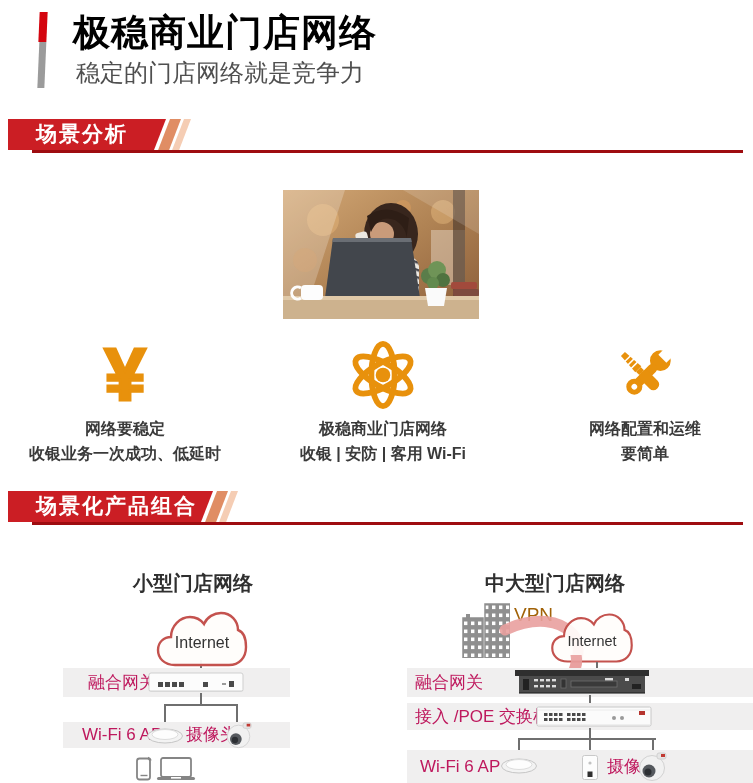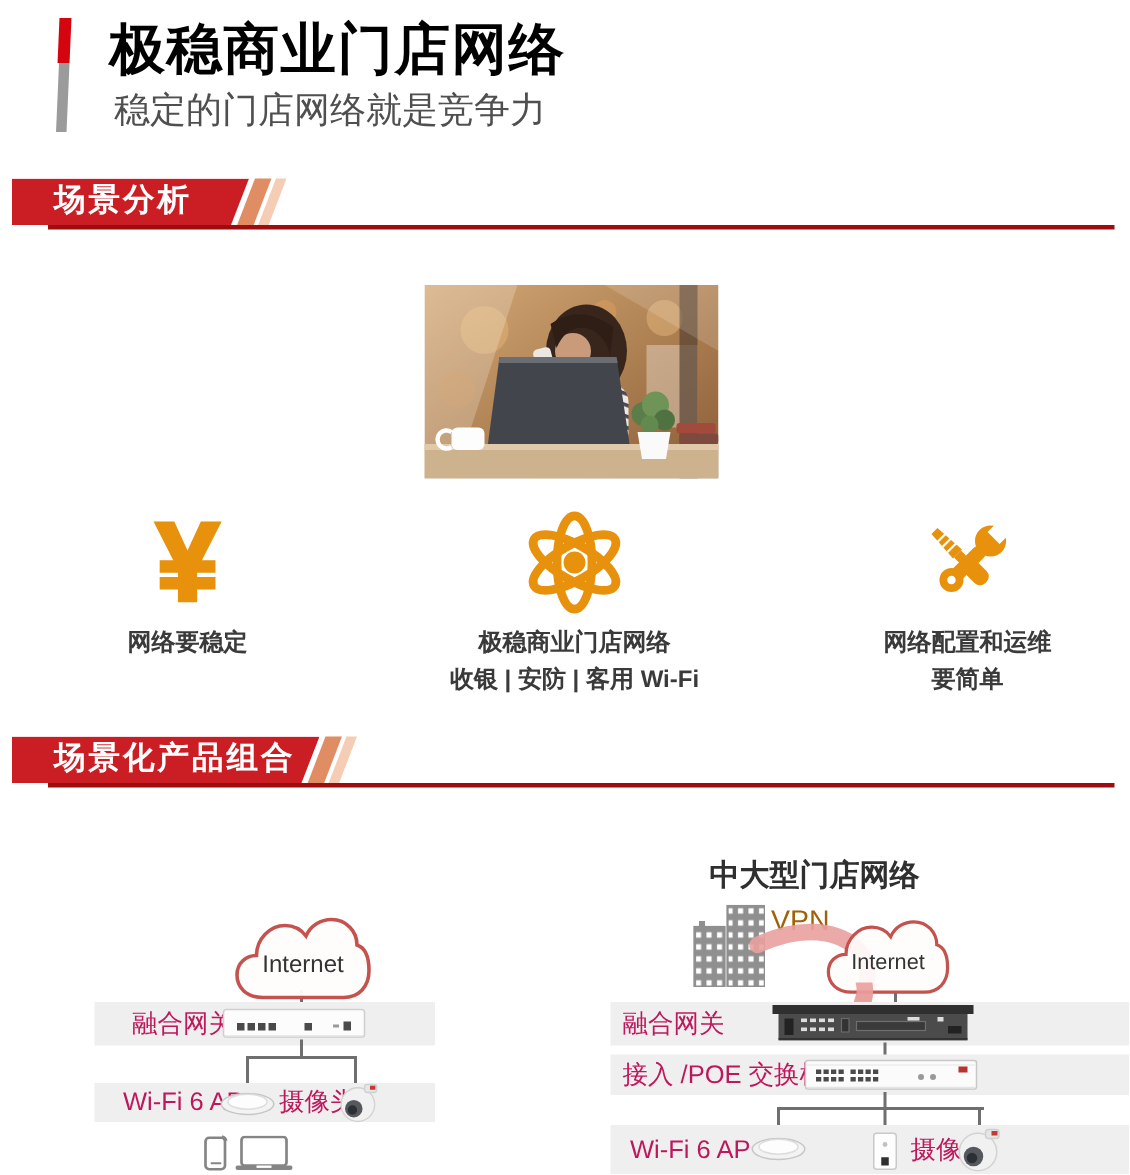--- a/index.html
+++ b/index.html
@@ -114,20 +114,21 @@
     <rect x="168" y="92" width="26" height="7" rx="2" fill="#a24a3c"></rect>
     <rect x="170" y="99" width="26" height="7" rx="2" fill="#7e4a3e"></rect>
     <polygon points="120,0 196,0 196,44" fill="#ffffff" opacity="0.15"></polygon>
   </svg>
 
   <div id="feature-1" class="feature">
     <div class="icon-wrap">
       <span class="yen-glyph">¥</span>
     </div>
     <div class="cap">网络要稳定</div>
+    <div class="cap">收银业务一次成功、低延时</div>
   </div>
 
   <div id="feature-2" class="feature">
     <div class="icon-wrap">
       <svg width="70" height="70" viewBox="0 0 72 72">
         <g stroke="#e8910c" stroke-width="6" fill="none">
           <ellipse cx="36" cy="36" rx="12" ry="32"></ellipse>
           <ellipse cx="36" cy="36" rx="12" ry="32" transform="rotate(60 36 36)"></ellipse>
           <ellipse cx="36" cy="36" rx="12" ry="32" transform="rotate(120 36 36)"></ellipse>
         </g>
@@ -168,20 +169,21 @@
     <div class="box" style="width:205px;">
       <span>场景化产品组合</span>
     </div>
     <div class="stripe s1" style="left:209px;"></div>
     <div class="stripe s2" style="left:223px;"></div>
     <div class="line"></div>
   </div>
 
   <div id="diagrams" class="abs">
 
+    <div class="dg-title" style="left:93px;width:200px;">小型门店网络</div>
 
     <div class="vline" style="left:200px;top:100px;height:12px;"></div>
 
     <svg class="abs" style="left:156px;top:48px;" width="92" height="62" viewBox="0 0 92 62">
       <path d="M19,57 C8,57 2,50 2,42 C2,34 8,29 15,29 C15,18 24,9 34,9 C40,9 45,12 48,16 C51,9 58,5 65,5 C75,5 82,13 82,22 C88,24 90,31 90,39 C90,50 83,57 73,57 Z" fill="#fffdfb" fill-opacity="0.95" stroke="#c4524e" stroke-width="2.4"></path>
       <text class="cloud-text" x="46" y="40" text-anchor="middle">Internet</text>
     </svg>
 
     <div class="band" style="left:63px;top:108px;width:227px;height:29px;"></div>
     <div class="band-label" style="left:88px;top:108px;line-height:29px;">融合网关</div>
@@ -225,21 +227,21 @@
       <rect x="1" y="3.5" width="13" height="21" rx="2.5" fill="#ffffff" stroke="#858585" stroke-width="1.8"></rect>
       <line x1="4.5" y1="20.5" x2="11.5" y2="20.5" stroke="#858585" stroke-width="1.4"></line>
       <path d="M12,2.5 A4,4 0 0 1 15,5.5" fill="none" stroke="#858585" stroke-width="1.4"></path>
     </svg>
     <svg class="abs" style="left:156px;top:197px;" width="40" height="24" viewBox="0 0 40 24">
       <rect x="5" y="1" width="30" height="19" rx="2" fill="#ffffff" stroke="#858585" stroke-width="1.8"></rect>
       <rect x="1" y="20" width="38" height="3" rx="1.5" fill="#858585"></rect>
       <rect x="15" y="20" width="10" height="1.6" fill="#ffffff"></rect>
     </svg>
 
-    <div class="dg-title" style="left:443px;width:200px;">中大型门店网络</div>
+    <div class="dg-title" style="left:455px;width:200px;">中大型门店网络</div>
 
     <svg class="abs" style="left:462px;top:43px;" width="48" height="55" viewBox="0 0 48 55">
       <defs>
         <pattern id="winpat" width="7" height="8" patternUnits="userSpaceOnUse">
           <rect width="7" height="8" fill="#8f8f8f"></rect>
             <rect x="2" y="2.5" width="3.4" height="3.6" fill="#ffffff"></rect>
         </pattern>
       </defs>
       <rect x="4" y="11" width="4" height="5" fill="#8f8f8f"></rect>
       <rect x="1" y="15" width="20" height="40" fill="url(#winpat)" stroke="#8f8f8f" stroke-width="1.5"></rect>

